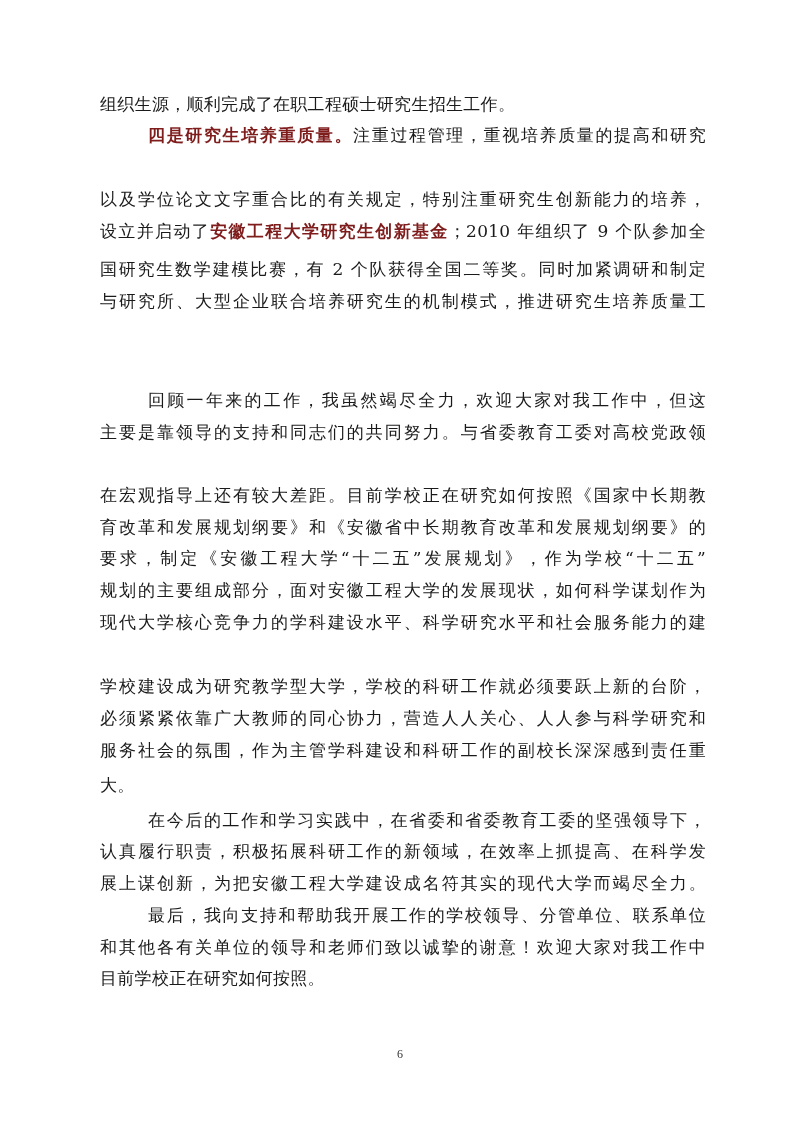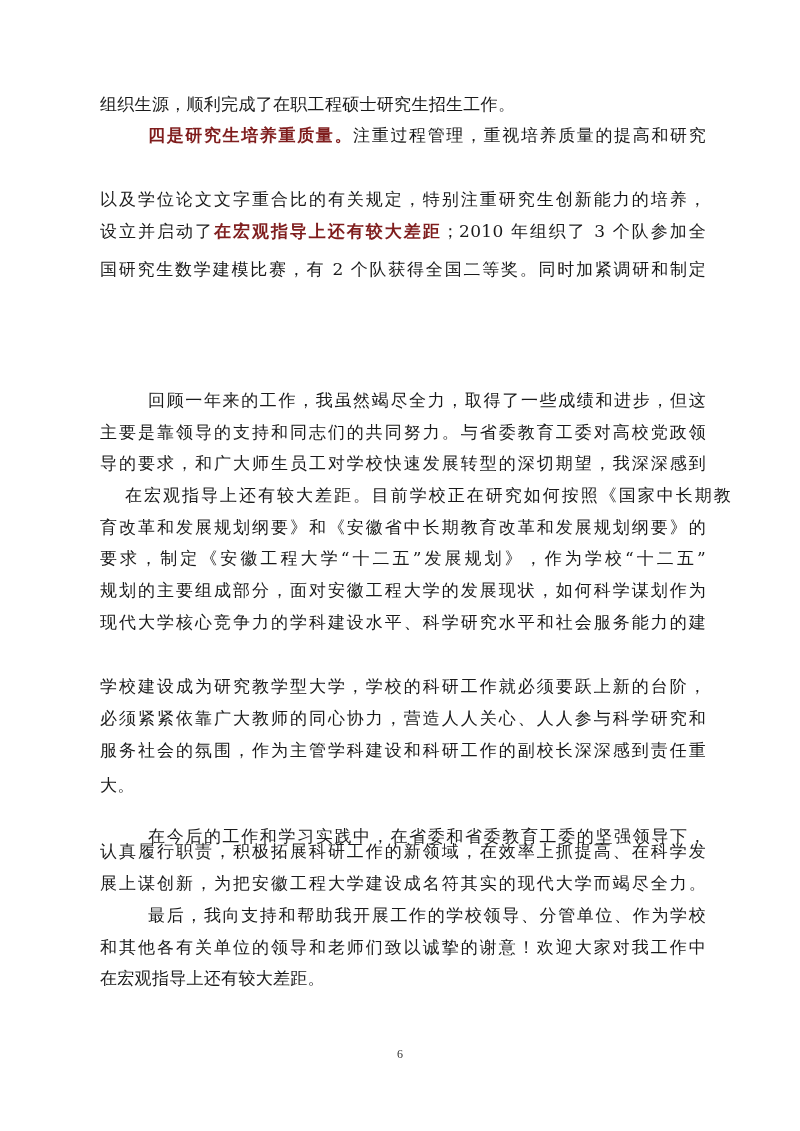--- a/index.html
+++ b/index.html
@@ -19,39 +19,39 @@
 
 <div class="page">
 
   <div class="line" style="top:89px;">组织生源，顺利完成了在职工程硕士研究生招生工作。</div>
 
   <div class="line indent justify" style="top:120px;">
     <span class="bold">四是研究生培养重质量。</span><span>注重过程管理，重视培养质量的提高和研究</span>
   </div>
   <div class="line justify" style="top:184px;">以及学位论文文字重合比的有关规定，特别注重研究生创新能力的培养，</div>
   <div class="line justify" style="top:216px;">
-    <span>设立并启动了</span><span class="bold">在宏观指导上还有较大差距</span><span>；2010 年组织了 3 个队参加全</span>
+    <span>设立并启动了</span><span class="bold">安徽工程大学研究生创新基金</span><span>；2010 年组织了 9 个队参加全</span>
   </div>
   <div class="line justify" style="top:254px;">国研究生数学建模比赛，有 2 个队获得全国二等奖。同时加紧调研和制定</div>
+  <div class="line justify" style="top:286px;">与研究所、大型企业联合培养研究生的机制模式，推进研究生培养质量工</div>
 
-  <div class="line indent justify" style="top:385px;">回顾一年来的工作，我虽然竭尽全力，取得了一些成绩和进步，但这</div>
+  <div class="line indent justify" style="top:385px;">回顾一年来的工作，我虽然竭尽全力，欢迎大家对我工作中，但这</div>
   <div class="line justify" style="top:417px;">主要是靠领导的支持和同志们的共同努力。与省委教育工委对高校党政领</div>
-  <div class="line justify" style="top:448px;">导的要求，和广大师生员工对学校快速发展转型的深切期望，我深深感到</div>
-  <div class="line justify" style="top:480px;margin-left:25px;">在宏观指导上还有较大差距。目前学校正在研究如何按照《国家中长期教</div>
+  <div class="line justify" style="top:480px;">在宏观指导上还有较大差距。目前学校正在研究如何按照《国家中长期教</div>
   <div class="line justify" style="top:512px;">育改革和发展规划纲要》和《安徽省中长期教育改革和发展规划纲要》的</div>
   <div class="line justify" style="top:543px;">要求，制定《安徽工程大学“十二五”发展规划》，作为学校“十二五”</div>
   <div class="line justify" style="top:575px;">规划的主要组成部分，面对安徽工程大学的发展现状，如何科学谋划作为</div>
   <div class="line justify" style="top:607px;">现代大学核心竞争力的学科建设水平、科学研究水平和社会服务能力的建</div>
   <div class="line justify" style="top:671px;">学校建设成为研究教学型大学，学校的科研工作就必须要跃上新的台阶，</div>
   <div class="line justify" style="top:703px;">必须紧紧依靠广大教师的同心协力，营造人人关心、人人参与科学研究和</div>
   <div class="line justify" style="top:735px;">服务社会的氛围，作为主管学科建设和科研工作的副校长深深感到责任重</div>
   <div class="line" style="top:770px;">大。</div>
 
-  <div class="line indent justify" style="top:805px;margin-top:16px;">在今后的工作和学习实践中，在省委和省委教育工委的坚强领导下，</div>
+  <div class="line indent justify" style="top:805px;">在今后的工作和学习实践中，在省委和省委教育工委的坚强领导下，</div>
   <div class="line justify" style="top:836px;">认真履行职责，积极拓展科研工作的新领域，在效率上抓提高、在科学发</div>
   <div class="line justify" style="top:868px;">展上谋创新，为把安徽工程大学建设成名符其实的现代大学而竭尽全力。</div>
 
-  <div class="line indent justify" style="top:900px;">最后，我向支持和帮助我开展工作的学校领导、分管单位、作为学校</div>
+  <div class="line indent justify" style="top:900px;">最后，我向支持和帮助我开展工作的学校领导、分管单位、联系单位</div>
   <div class="line justify" style="top:932px;">和其他各有关单位的领导和老师们致以诚挚的谢意！欢迎大家对我工作中</div>
-  <div class="line" style="top:963px;">在宏观指导上还有较大差距。</div>
+  <div class="line" style="top:963px;">目前学校正在研究如何按照。</div>
 
   <div class="page-number">6</div>
 </div>
 
 </body></html>

